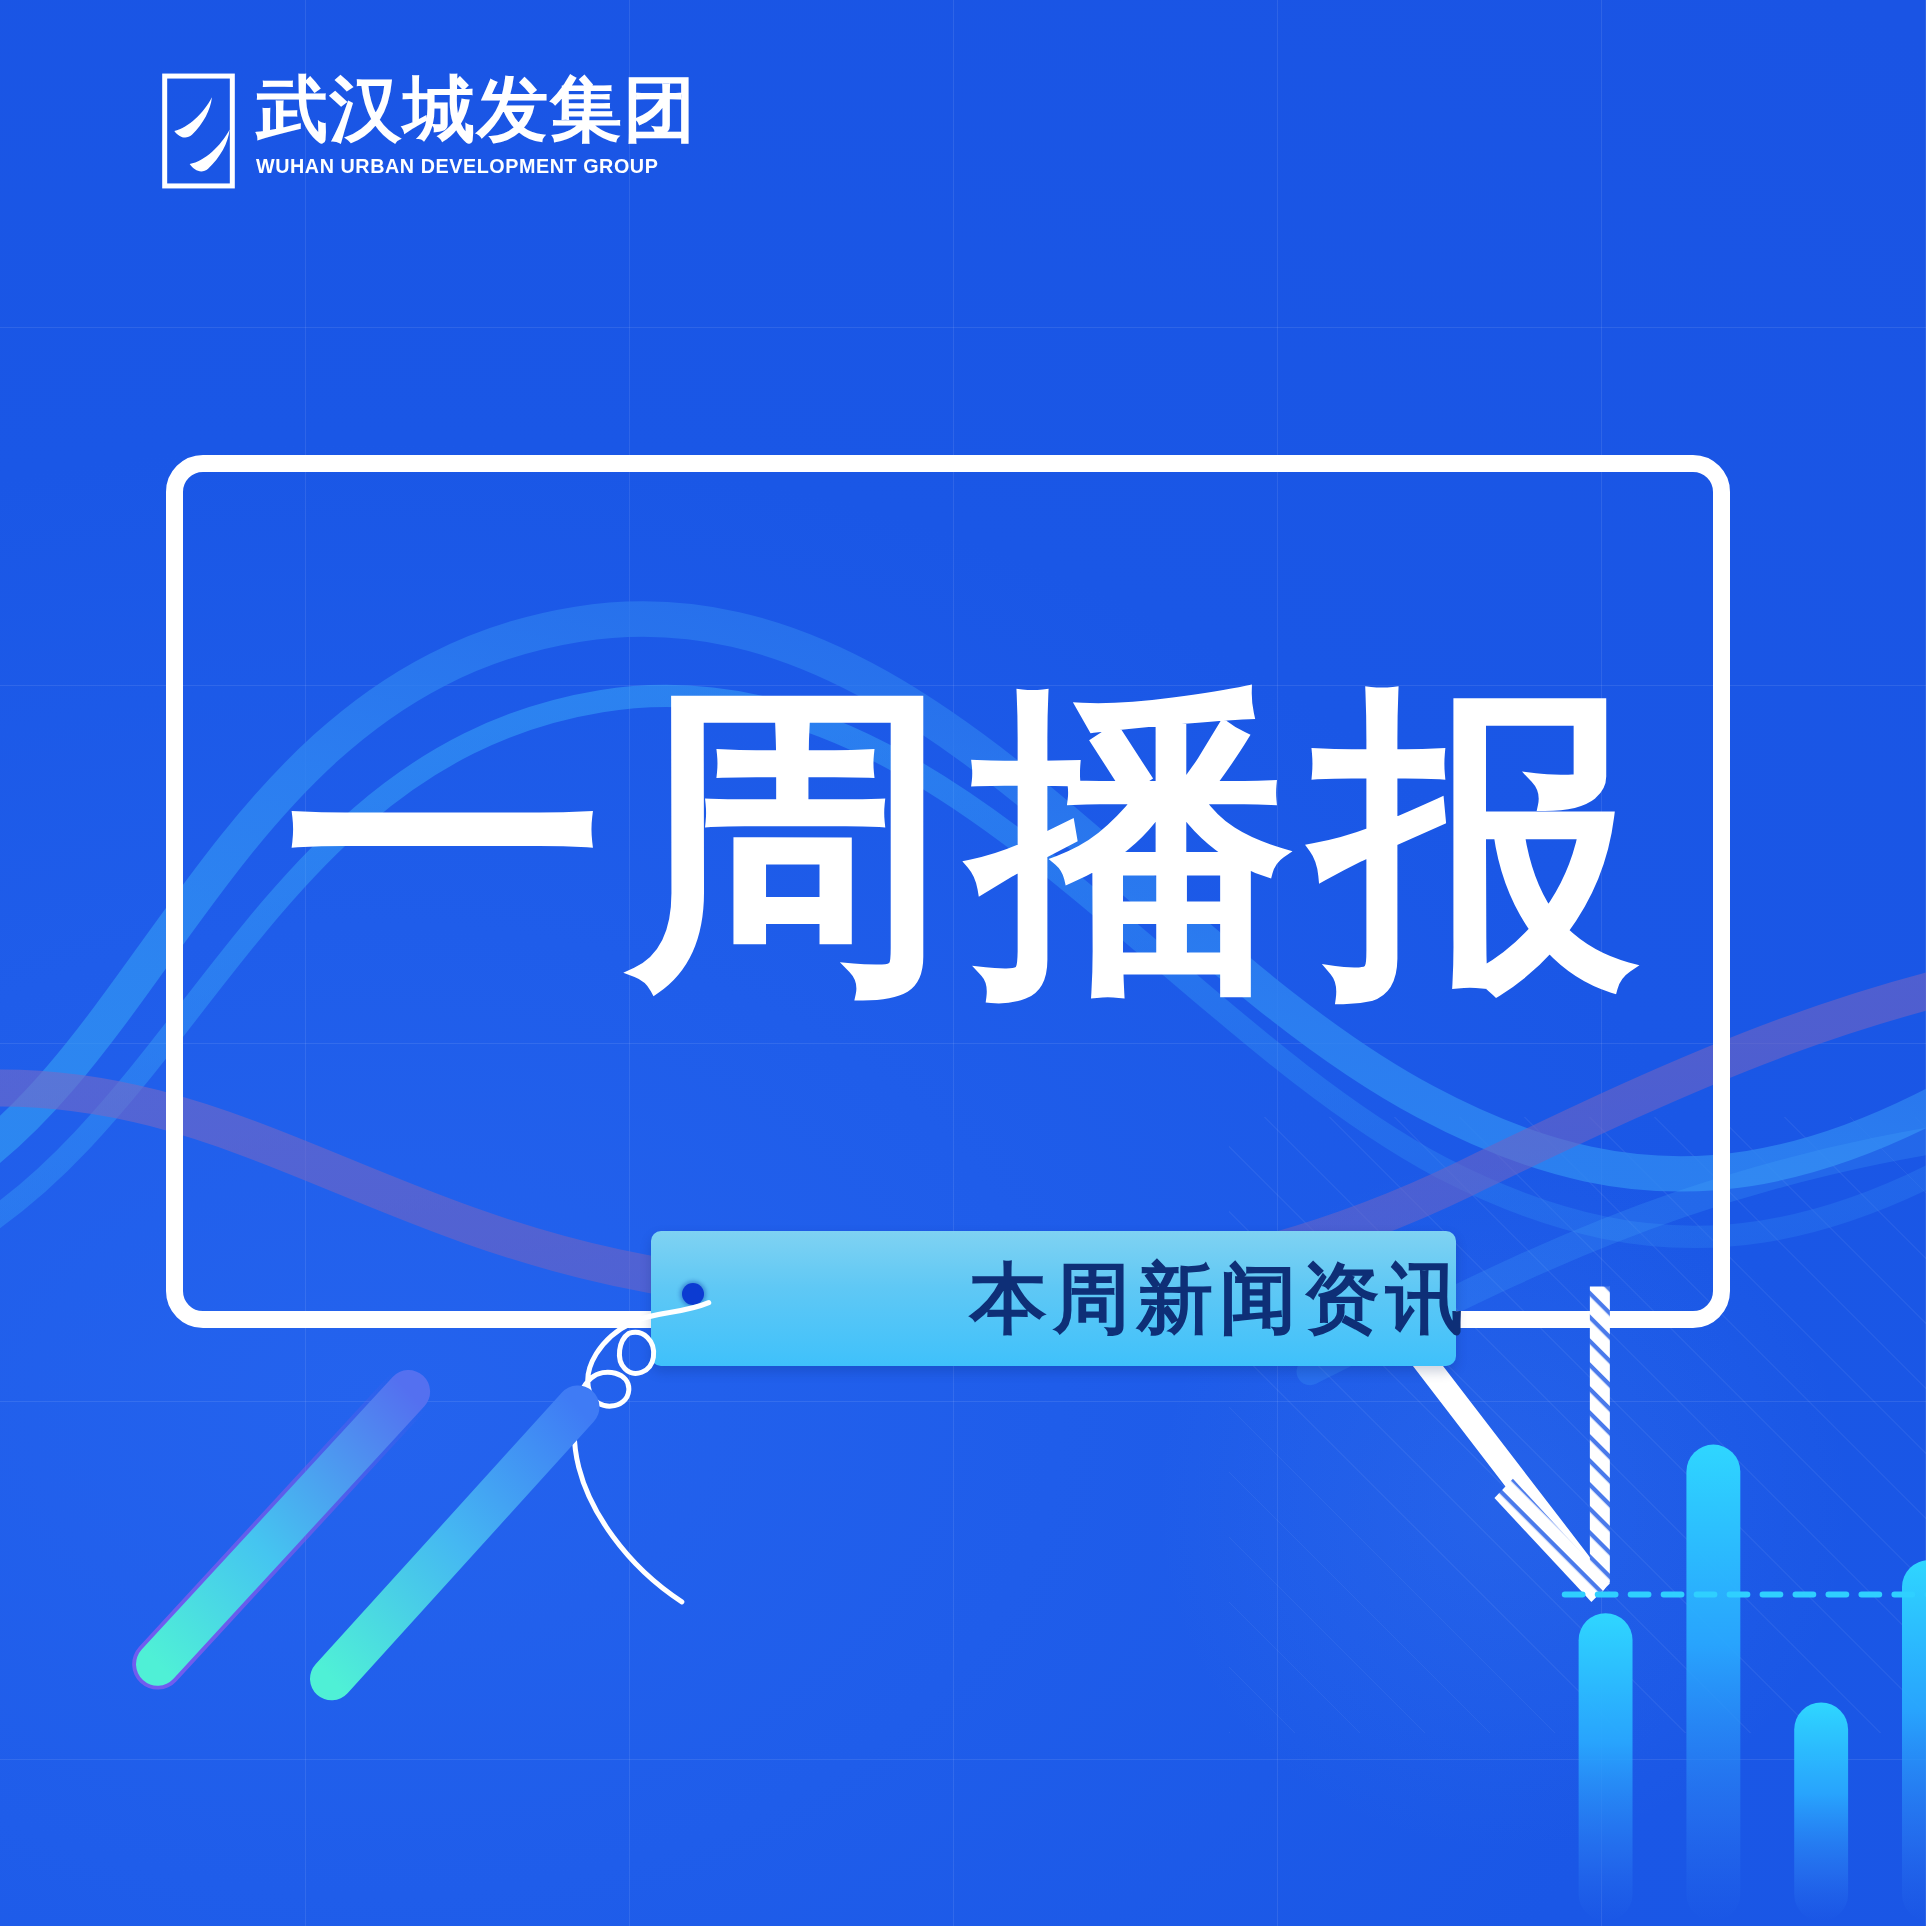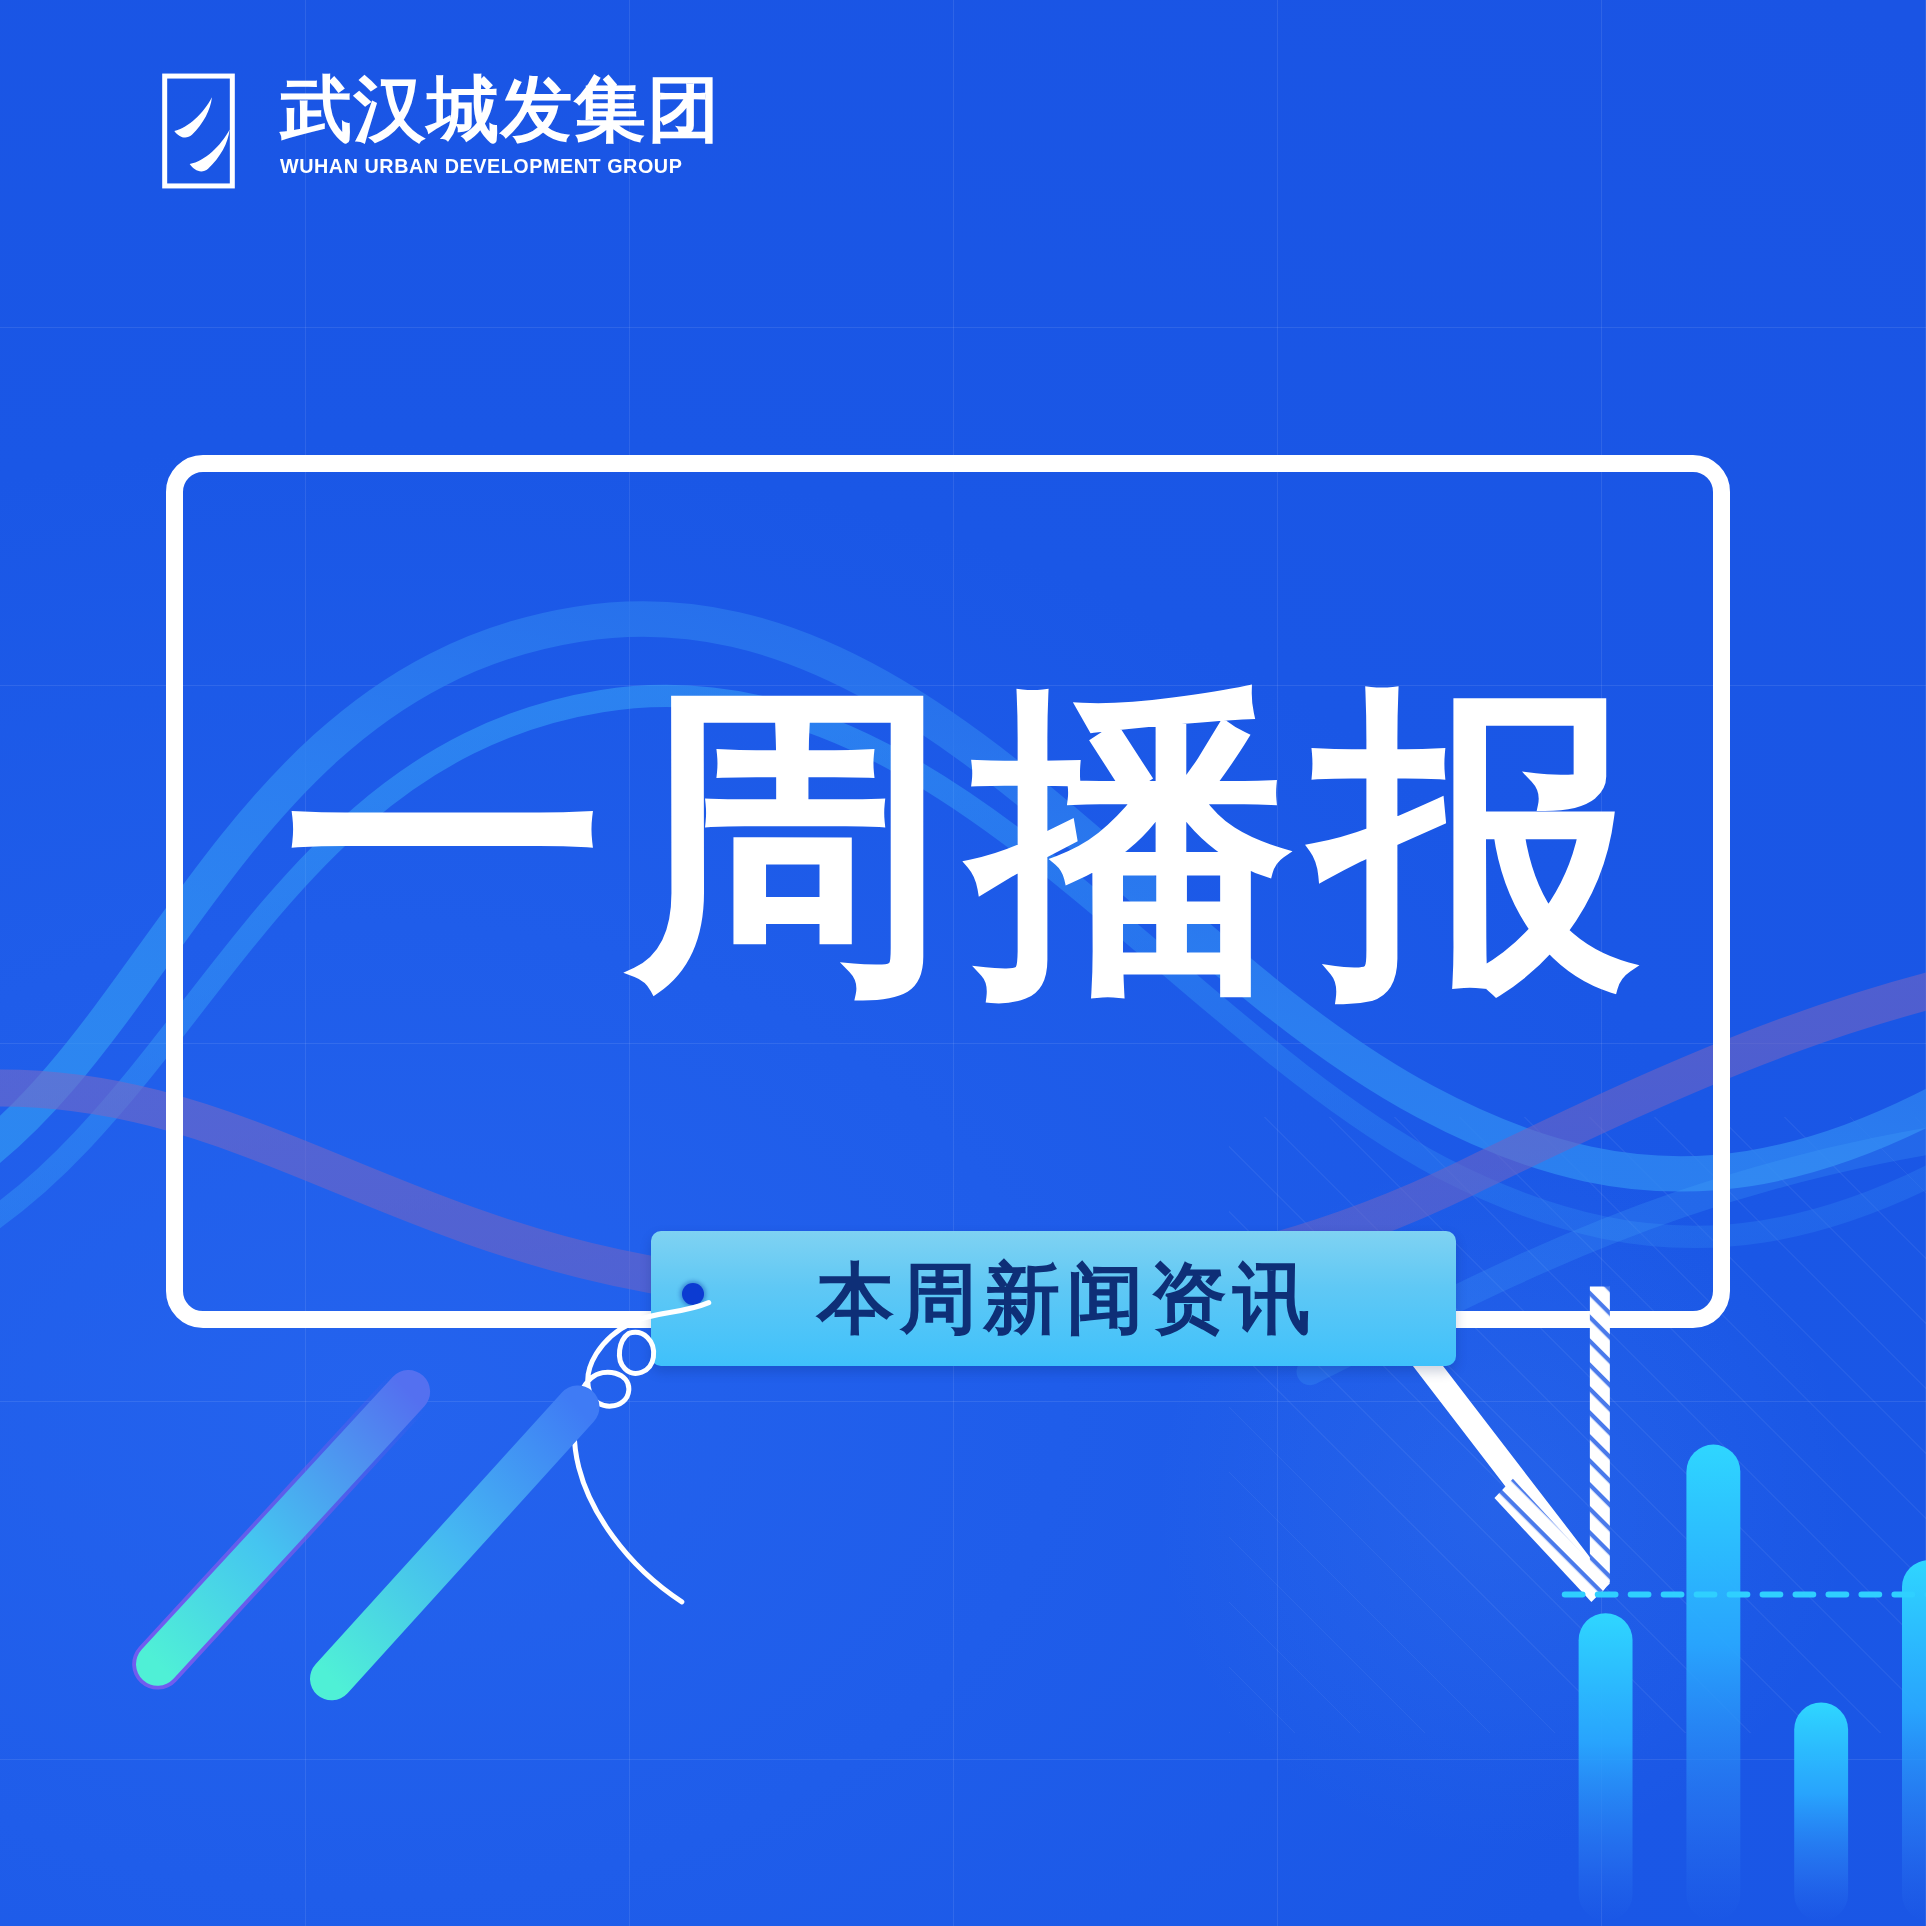--- a/index.html
+++ b/index.html
@@ -21,42 +21,42 @@
     background-size:324px 358px;
     background-position:-19px -31px;}
   .bg-glow{position:absolute;width:1002px;height:1002px;left:1002px;top:1002px;
     background:radial-gradient(closest-side, rgba(120,180,255,.10), rgba(120,180,255,0) 70%);}
   .bg-diaglines{position:absolute;right:0;top:1117px;width:847px;height:616px;
     background-image:repeating-linear-gradient(45deg, rgba(255,255,255,.055) 0 1.2px, transparent 1.2px 46px);
     opacity:.9;}
   
   .waves{position:absolute;inset:0;}
   
-  .logo{position:absolute;left:162px;top:73px;display:flex;align-items:flex-start;gap:24px;}
+  .logo{position:absolute;left:162px;top:73px;display:flex;align-items:flex-start;}
   .logo-mark{width:73px;height:116px;position:relative;flex:0 0 auto;}
   .logo-text{margin-left:21px;display:flex;flex-direction:column;}
   .logo-cn{font-size:72px;line-height:1;color:#fff;font-weight:700;letter-spacing:1.5px;
      font-family:"DejaVu Sans","Liberation Sans",sans-serif;white-space:nowrap;}
   .logo-en{margin-top:10px;font-size:21px;line-height:1;color:#fff;font-weight:700;
      letter-spacing:0.6px;white-space:nowrap;transform:scaleX(.94);transform-origin:left center;}
   
   .bubble{position:absolute;left:166px;top:455px;width:1564px;height:873px;
      border:17px solid #ffffff;border-radius:37px;}
   .bubble-tail{position:absolute;left:1379px;top:1271px;width:354px;height:331px;}
   
   .title{position:absolute;left:258px;top:678px;width:1425px;
      color:#fff;font-size:324px;line-height:1;letter-spacing:20px;
      font-family:"DejaVu Serif","Liberation Serif",serif;font-weight:700;
      text-align:center;white-space:nowrap;}
   
   .badge{position:absolute;left:651px;top:1231px;width:805px;height:135px;
      border-radius:10px;
      background:linear-gradient(180deg,#7fd2f2 0%,#5fc8f5 42%,#3fc1fb 100%);
      box-shadow:0 5.4px 11.6px rgba(6,30,90,.20);
-     display:flex;align-items:center;justify-content:center;}
+     display:flex;align-items:center;justify-content:flex-end;}
   .badge-label{color:#0e2f77;font-size:77px;line-height:1;letter-spacing:6.2px;font-weight:700;
      font-family:"DejaVu Serif","Liberation Serif",serif;white-space:nowrap;
      transform:translateX(13px);}
   .badge-eyelet{position:absolute;left:682px;top:1283px;width:22.3px;height:22.3px;border-radius:50%;
      background:#0c3bd2;box-shadow:0 0 3.9px 2.3px rgba(10,50,170,.35);}
   
   .string{position:absolute;left:528px;top:1287px;width:200px;height:339px;}
   .diagbars{position:absolute;left:116px;top:1356px;width:485px;height:370px;}
   .barchart{position:absolute;left:1564px;top:1433px;width:512px;height:489px;}
   .dashline{position:absolute;left:1560px;top:1583px;width:508px;height:23px;}

